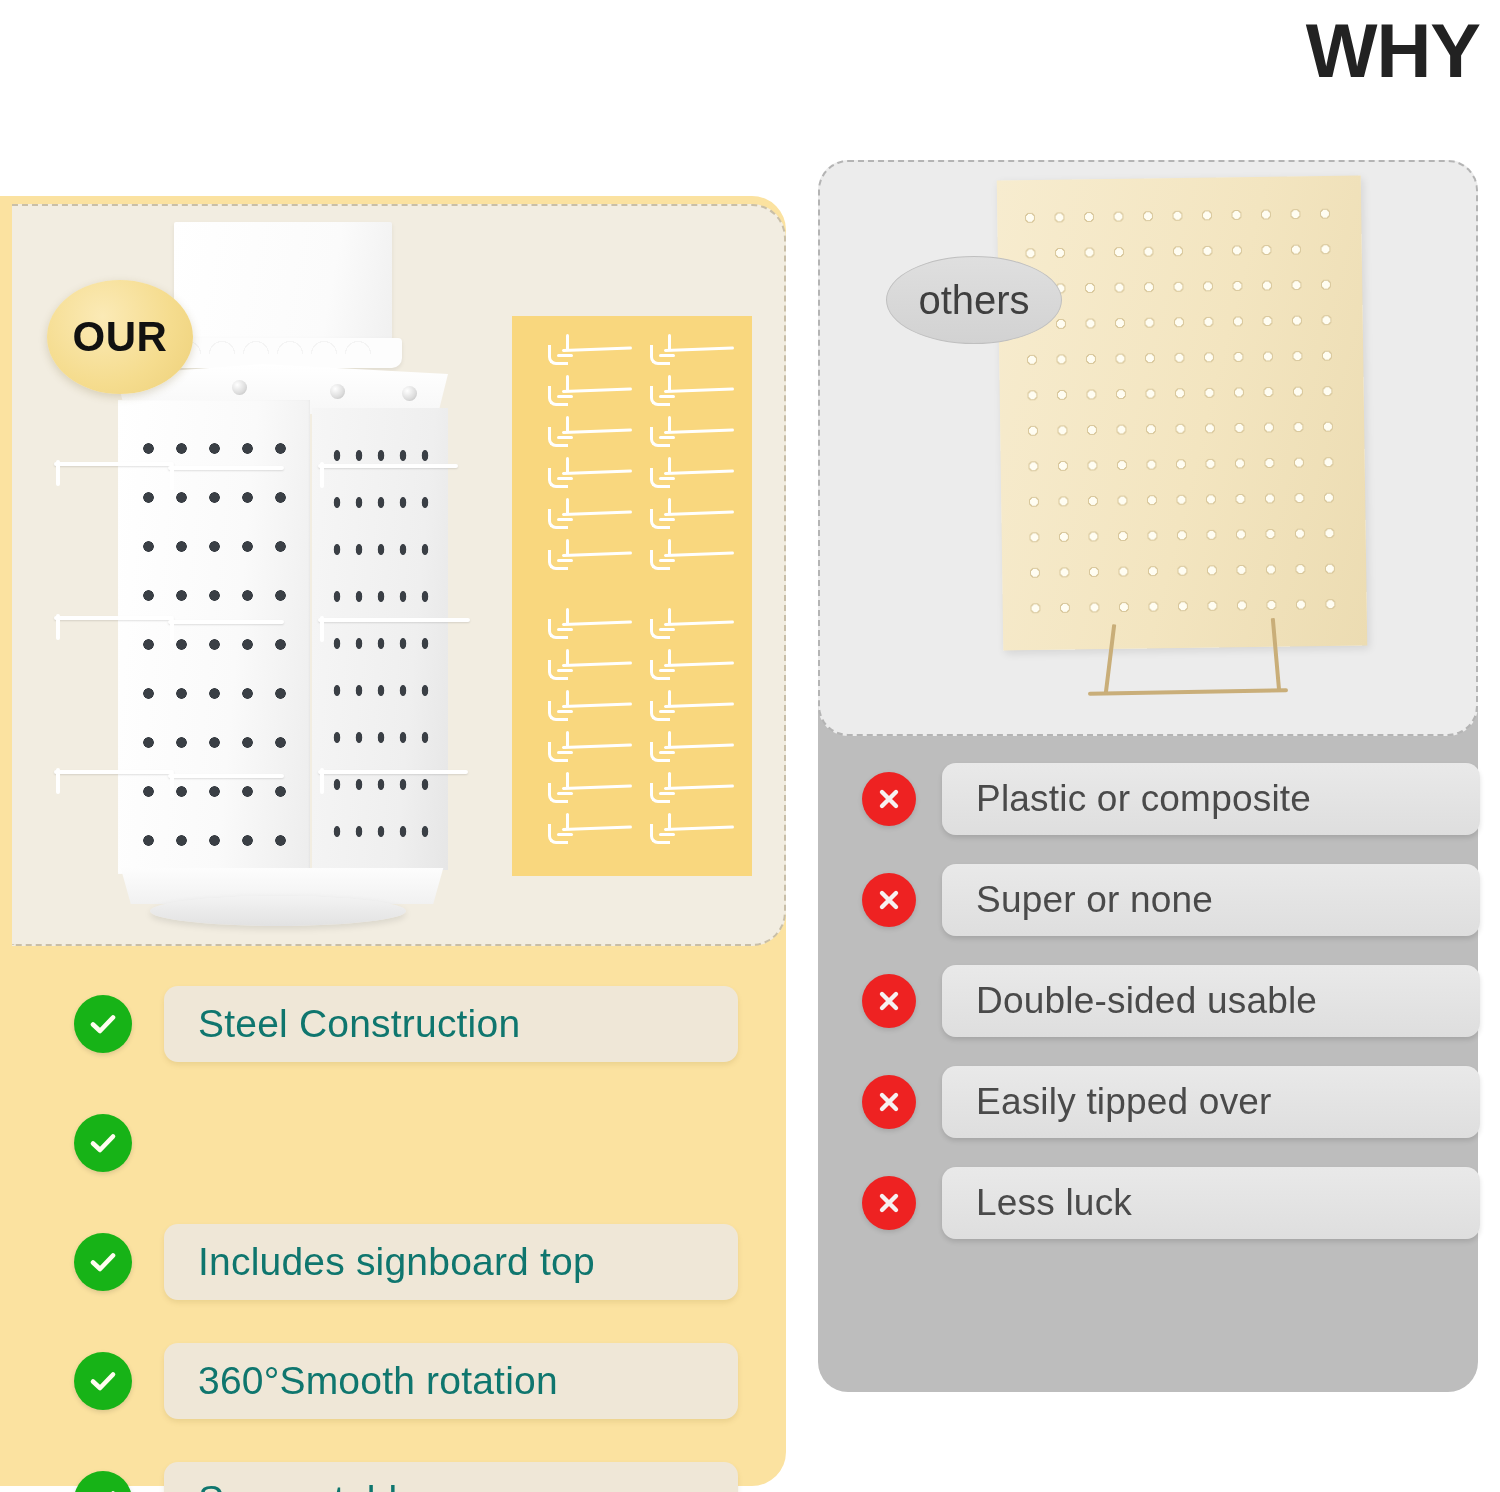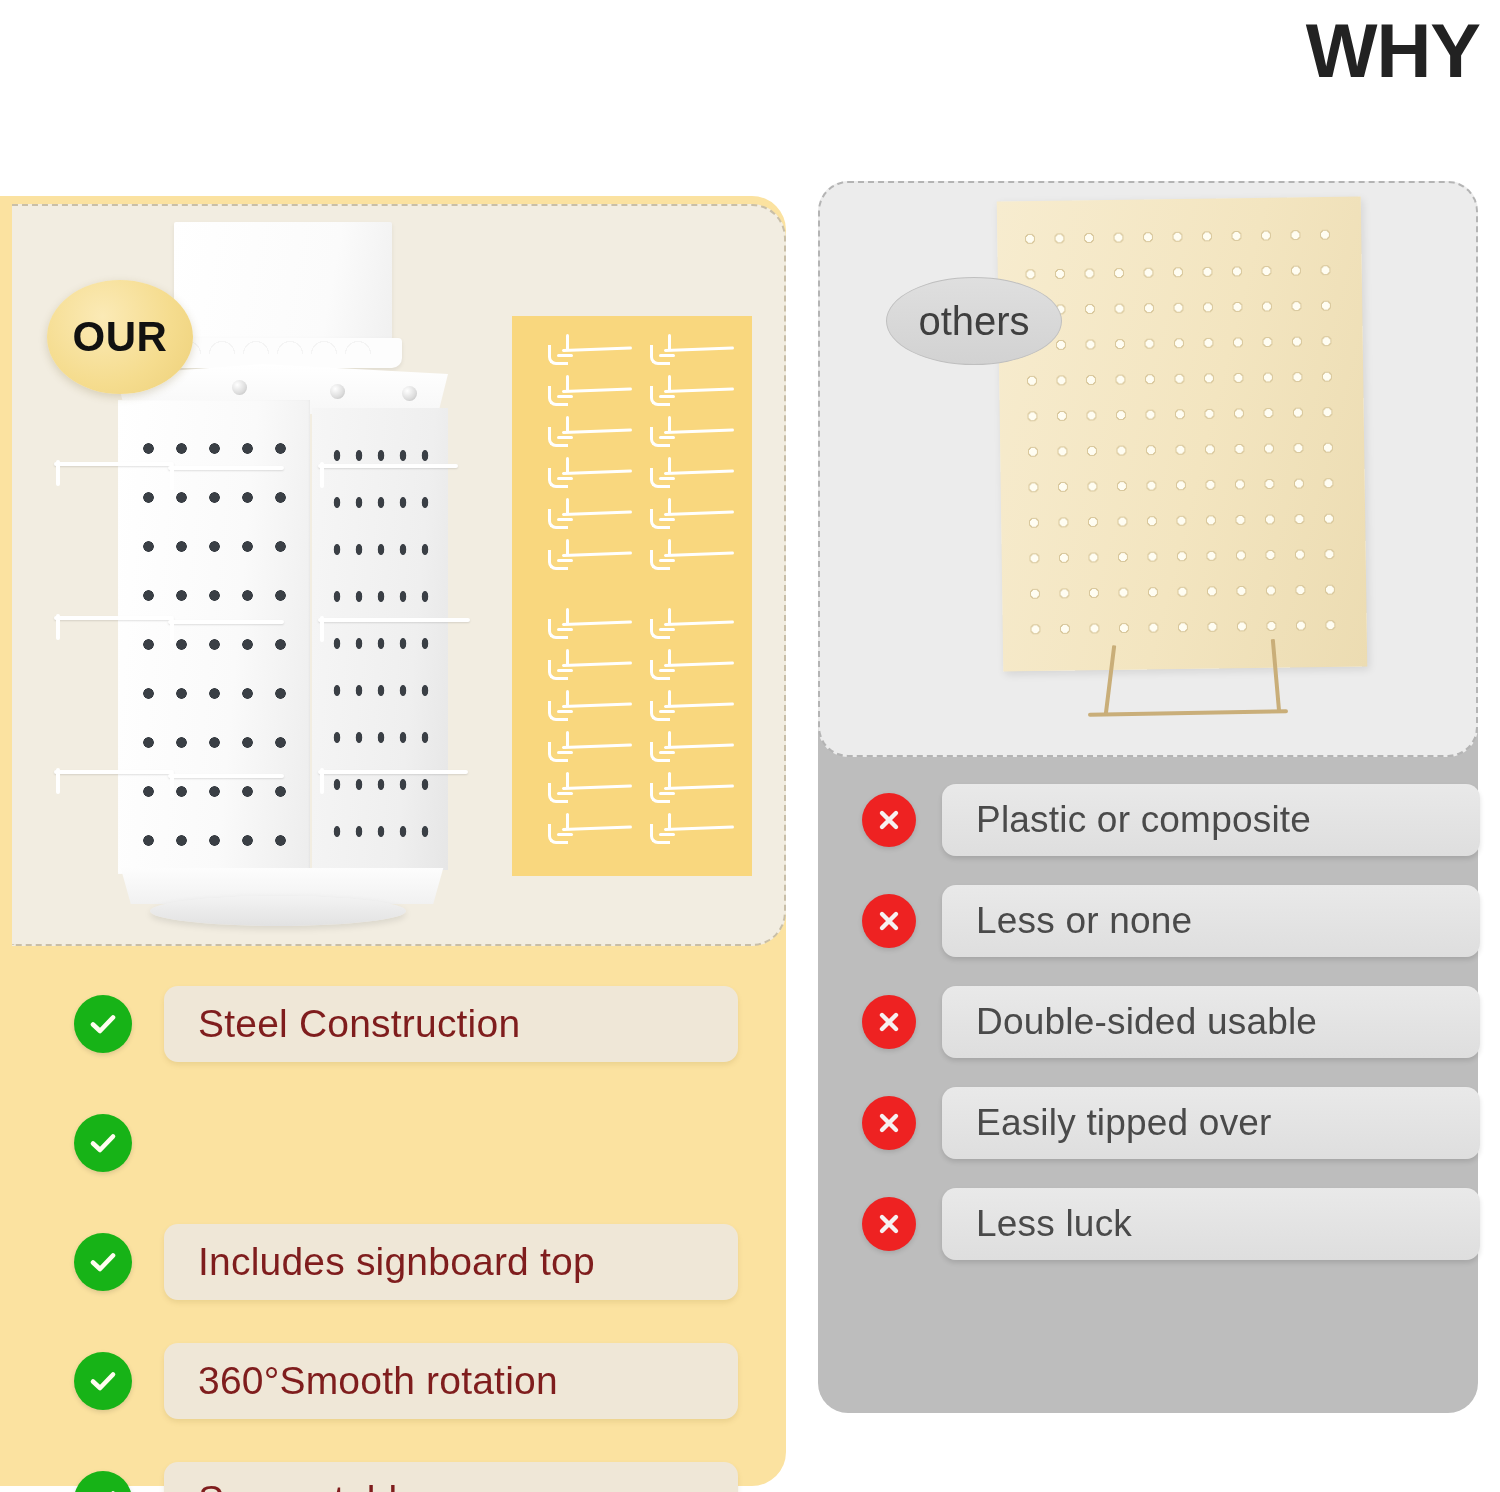--- a/index.html
+++ b/index.html
@@ -286,39 +286,39 @@
     margin-left: 32px;
     height: 76px;
     flex: 1 1 auto;
     margin-right: 48px;
     border-radius: 14px;
     display: flex;
     align-items: center;
     padding-left: 34px;
     box-sizing: border-box;
     font-size: 39px;
-    color: #7f1d1d;
+    color: #0f766e;
     letter-spacing: 0.2px;
   }
   .pill.cream {
     background: #EFE7D7;
     box-shadow: 0 3px 5px rgba(150,120,50,0.15);
   }
   .pill.grey {
     background: #E4E4E4;
     background: linear-gradient(180deg, #E9E9E9 0%, #DEDEDE 100%);
     box-shadow: 0 3px 5px rgba(0,0,0,0.12);
     color: #4A4A4A;
   }
 
   
   #others-panel {
     position: absolute;
     left: 818px;
-    top: 209px;
+    top: 188px;
     width: 660px;
     height: 1204px;
     background: #BDBDBD;
     border-radius: 30px;
   }
   #others-image-card {
     position: absolute;
     left: 0px;
     top: -28px;
     width: 660px;
@@ -663,21 +663,21 @@
           </svg>
       </span>
       <span class="pill grey">Plastic or composite</span>
     </div>
     <div class="feat-row">
       <span class="mark no">
         <svg width="30" height="30" viewBox="0 0 30 30">
             <path d="M8 8 L22 22 M22 8 L8 22" fill="none" stroke="#F6F1F1" stroke-width="4.4" stroke-linecap="round"></path>
           </svg>
       </span>
-      <span class="pill grey">Less or none</span>
+      <span class="pill grey">Super or none</span>
     </div>
     <div class="feat-row">
       <span class="mark no">
         <svg width="30" height="30" viewBox="0 0 30 30">
             <path d="M8 8 L22 22 M22 8 L8 22" fill="none" stroke="#F6F1F1" stroke-width="4.4" stroke-linecap="round"></path>
           </svg>
       </span>
       <span class="pill grey">Double-sided usable</span>
     </div>
     <div class="feat-row">

